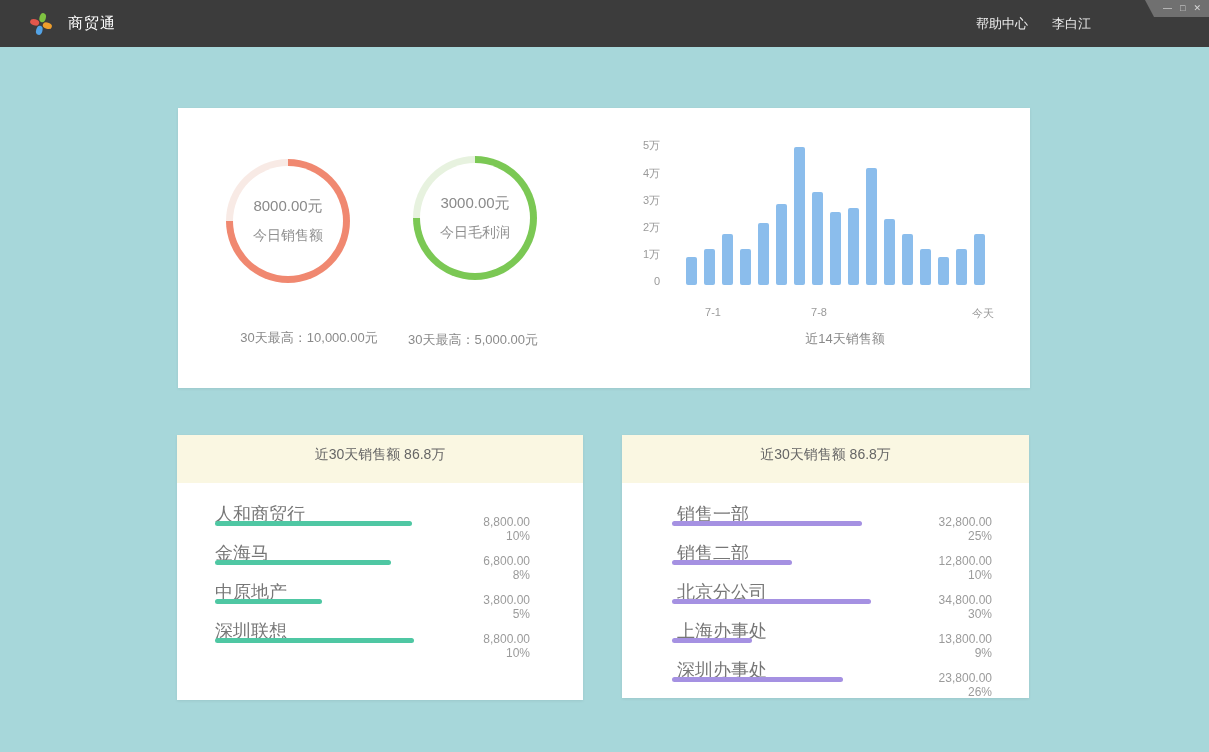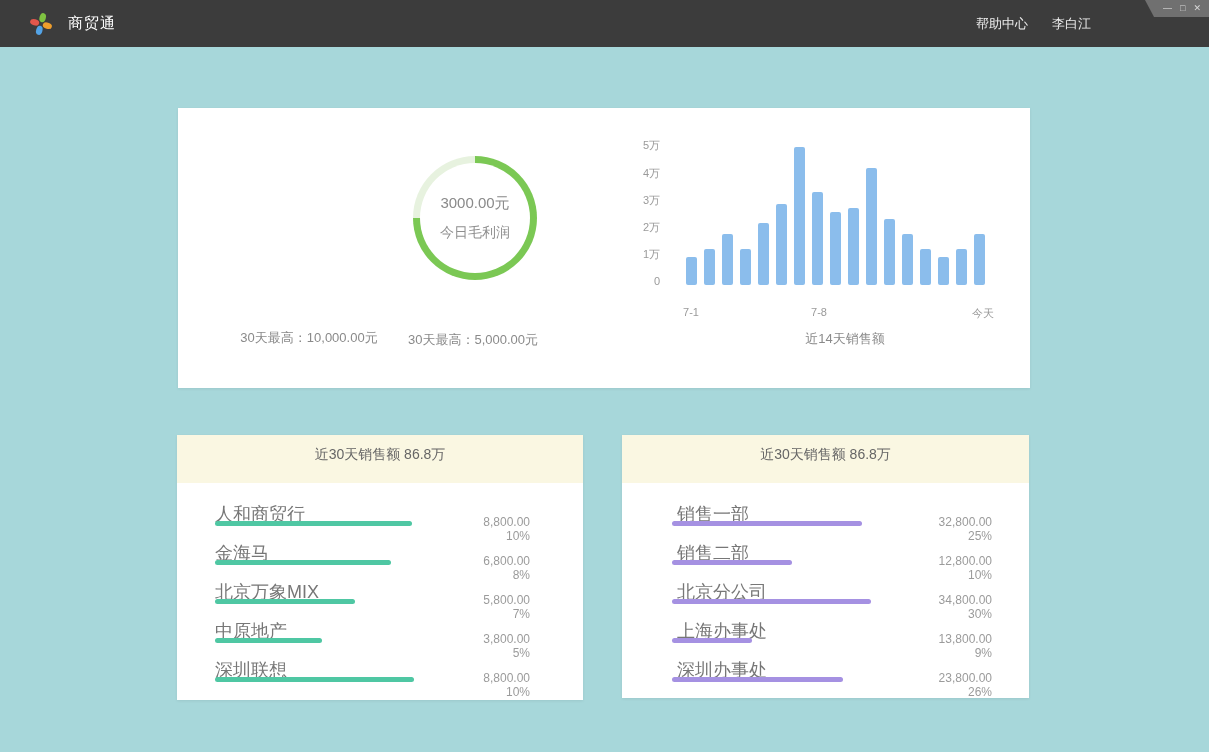--- a/index.html
+++ b/index.html
@@ -90,20 +90,26 @@
   </div>
   <div class="win-strip">
     <span class="win-btn">—</span>
     <span class="win-btn">□</span>
     <span class="win-btn">✕</span>
   </div>
 </div>
 
 <div class="card overview-card">
 
+  <div class="ring" id="ring0" style="left: 48px; top: 51px; background: conic-gradient(rgb(240, 136, 112) 0deg, rgb(240, 136, 112) 75%, rgb(248, 234, 229) 75%, rgb(248, 234, 229) 100%);">
+    <div class="ring-inner">
+      <div class="donut-value">8000.00元</div>
+      <div class="donut-label">今日销售额</div>
+    </div>
+  </div>
   <div class="donut-footnote" style="left:21px; top:221px;">30天最高：10,000.00元</div>
 
   <div class="ring" id="ring1" style="left: 235px; top: 48px; background: conic-gradient(rgb(123, 200, 84) 0deg, rgb(123, 200, 84) 75%, rgb(231, 242, 223) 75%, rgb(231, 242, 223) 100%);">
     <div class="ring-inner">
       <div class="donut-value">3000.00元</div>
       <div class="donut-label">今日毛利润</div>
     </div>
   </div>
   <div class="donut-footnote" style="left:185px; top:223px;">30天最高：5,000.00元</div>
 
@@ -129,21 +135,21 @@
         <div class="bar" style="height: 77px; background: rgb(139, 189, 236);"></div>
         <div class="bar" style="height: 117px; background: rgb(139, 189, 236);"></div>
         <div class="bar" style="height: 66px; background: rgb(139, 189, 236);"></div>
         <div class="bar" style="height: 51px; background: rgb(139, 189, 236);"></div>
         <div class="bar" style="height: 36px; background: rgb(139, 189, 236);"></div>
         <div class="bar" style="height: 28px; background: rgb(139, 189, 236);"></div>
         <div class="bar" style="height: 36px; background: rgb(139, 189, 236);"></div>
         <div class="bar" style="height: 51px; background: rgb(139, 189, 236);"></div>
       </div>
     <div id="xticks">
-        <div class="xtick" style="left: 483px;">7-1</div>
+        <div class="xtick" style="left: 505px;">7-1</div>
         <div class="xtick" style="left: 611px;">7-8</div>
         <div class="xtick" style="left: 775px;">今天</div>
       </div>
     <div class="chart-title">近14天销售额</div>
   </div>
 </div>
 
 <div class="card rank-card-left">
   <div class="rank-header">近30天销售额 86.8万</div>
   <div class="rank-list" id="customerList">
@@ -157,28 +163,20 @@
       </div>
       <div class="rank-row">
         <div class="rank-name">金海马</div>
         <div class="rank-bar" style="width: 176px; background: rgb(79, 199, 163);"></div>
         <div class="rank-values">
           <span class="rank-amount">6,800.00</span>
           <span class="rank-pct">8%</span>
         </div>
       </div>
       <div class="rank-row">
-        <div class="rank-name">北京万象MIX</div>
-        <div class="rank-bar" style="width: 140px; background: rgb(79, 199, 163);"></div>
-        <div class="rank-values">
-          <span class="rank-amount">5,800.00</span>
-          <span class="rank-pct">7%</span>
-        </div>
-      </div>
-      <div class="rank-row">
         <div class="rank-name">中原地产</div>
         <div class="rank-bar" style="width: 107px; background: rgb(79, 199, 163);"></div>
         <div class="rank-values">
           <span class="rank-amount">3,800.00</span>
           <span class="rank-pct">5%</span>
         </div>
       </div>
       <div class="rank-row">
         <div class="rank-name">深圳联想</div>
         <div class="rank-bar" style="width: 199px; background: rgb(79, 199, 163);"></div>

